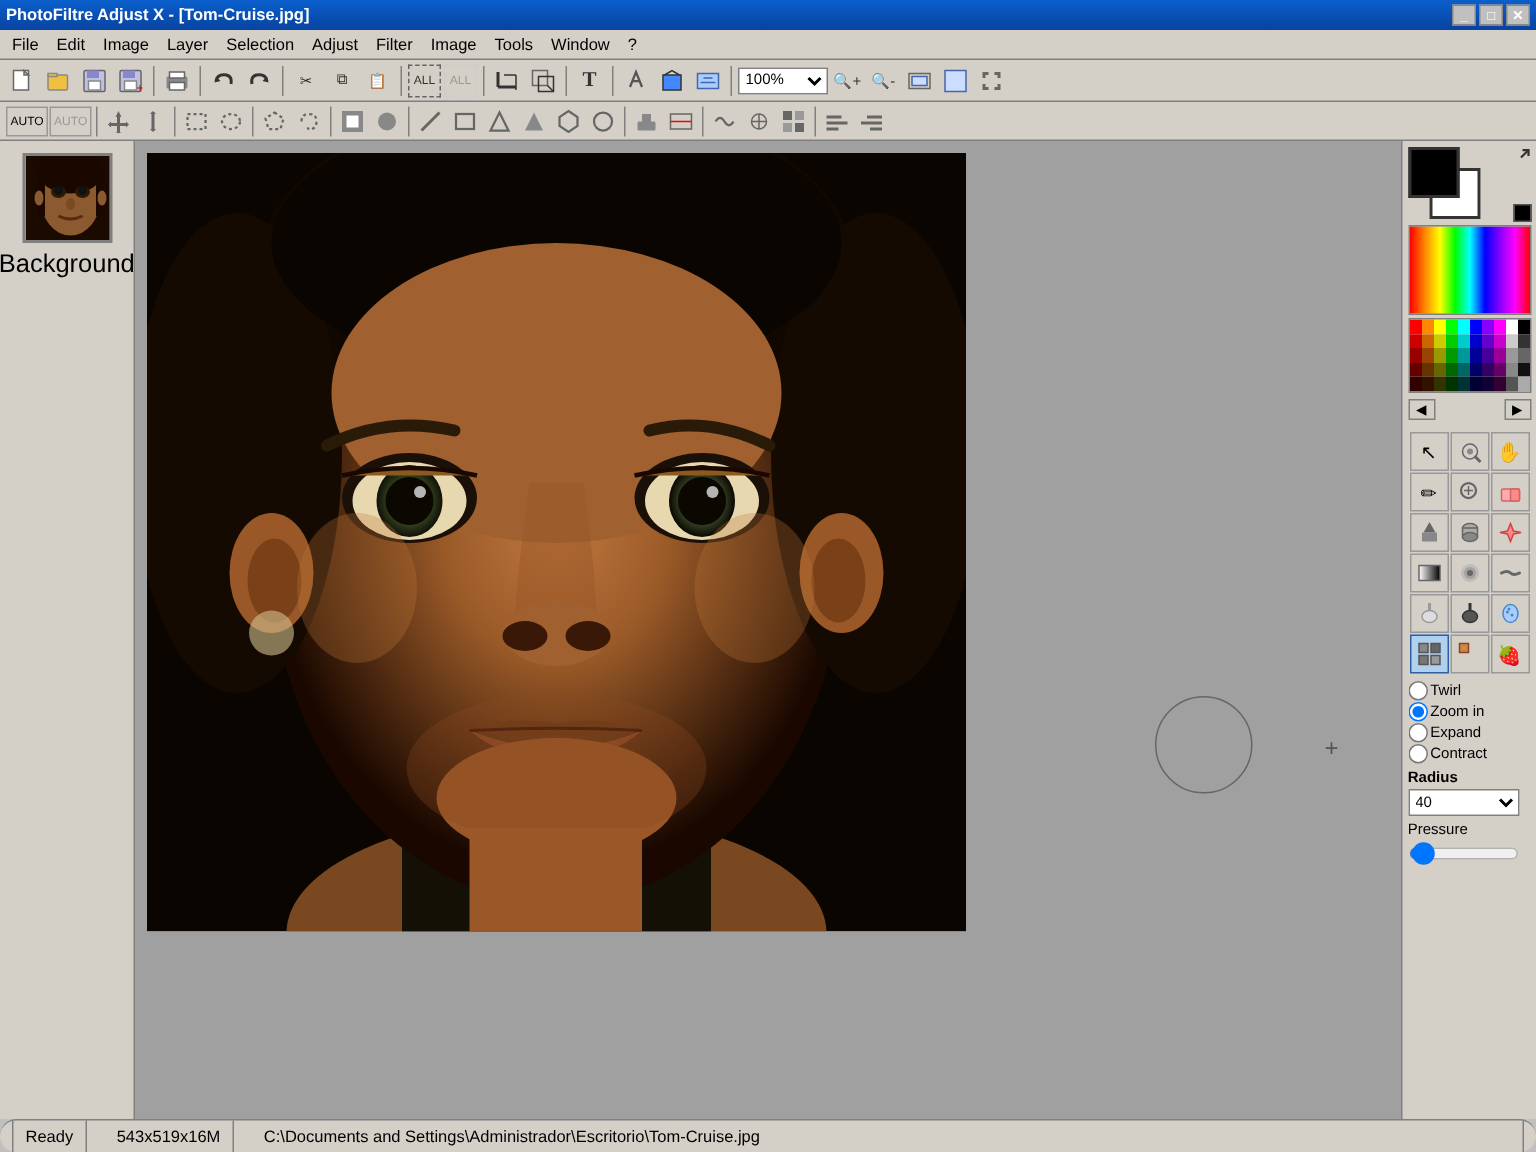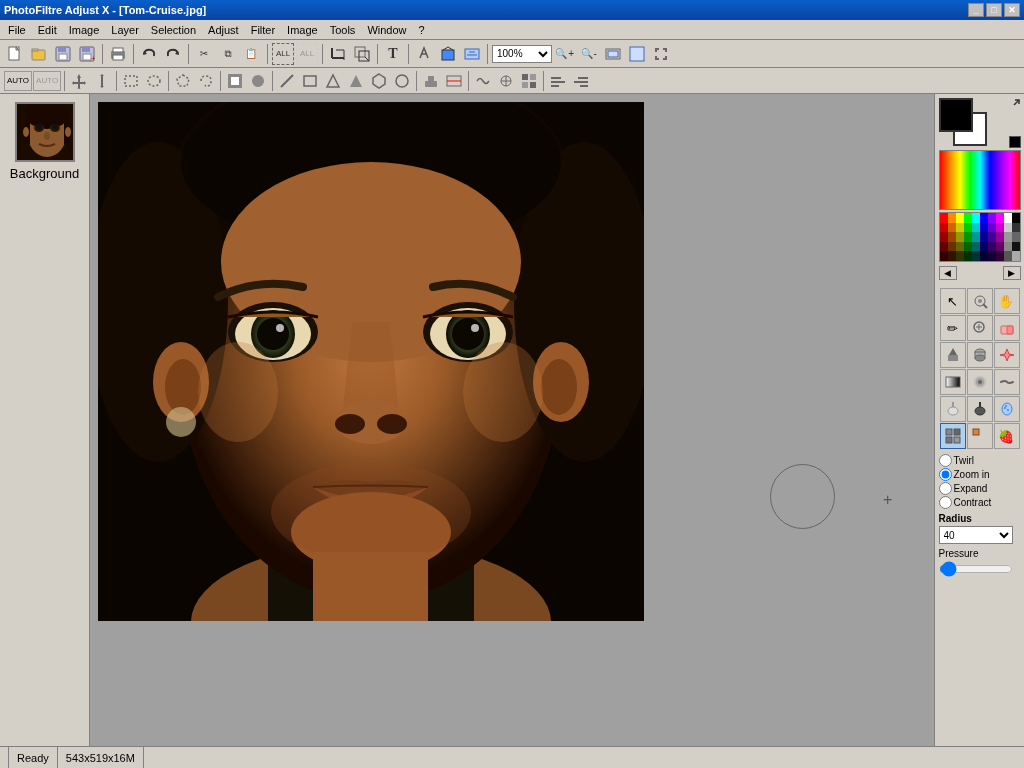--- a/index.html
+++ b/index.html
@@ -92,21 +92,21 @@
       display: flex;
       flex-direction: column;
       align-items: center;
     }
     #layer-thumb {
       width: 60px; height: 60px;
       border: 2px solid #808080;
       overflow: hidden;
       margin-bottom: 4px;
     }
-    #layer-name { font-size: 13px; text-align: center; }
+    #layer-name { font-size: 17px; text-align: center; }
 
     
     #canvas-area {
       flex: 1;
       background: #a0a0a0;
       overflow: auto;
       position: relative;
       display: flex;
       align-items: flex-start;
       justify-content: flex-start;
@@ -266,21 +266,22 @@
     }
 
     
     #status-bar {
       height: 22px;
       background: #d4d0c8;
       border-top: 1px solid #808080;
       display: flex;
       align-items: center;
       padding: 0 8px;
-      gap: 0;
+      gap: 12px;
+      border-radius: 11px;
     }
     .status-section {
       padding: 0 8px;
       border-right: 1px solid #808080;
       height: 100%;
       display: flex;
       align-items: center;
       font-size: 11px;
     }
     .status-section:first-child { border-left: 1px solid #808080; }
@@ -930,13 +931,14 @@
 
       <div class="pressure-label">Pressure</div>
       <input type="range" id="pressure-slider" min="0" max="100" value="5" style="width: 74px; margin-top: 2px;">
     </div>
   </div>
 </div>
 
 <div id="status-bar">
   <div class="status-section">Ready</div>
   <div class="status-section">543x519x16M</div>
+  <div class="status-section" style="flex:1;">C:\Documents and Settings\Administrador\Escritorio\Tom-Cruise.jpg</div>
 </div>
 
 </body></html>

